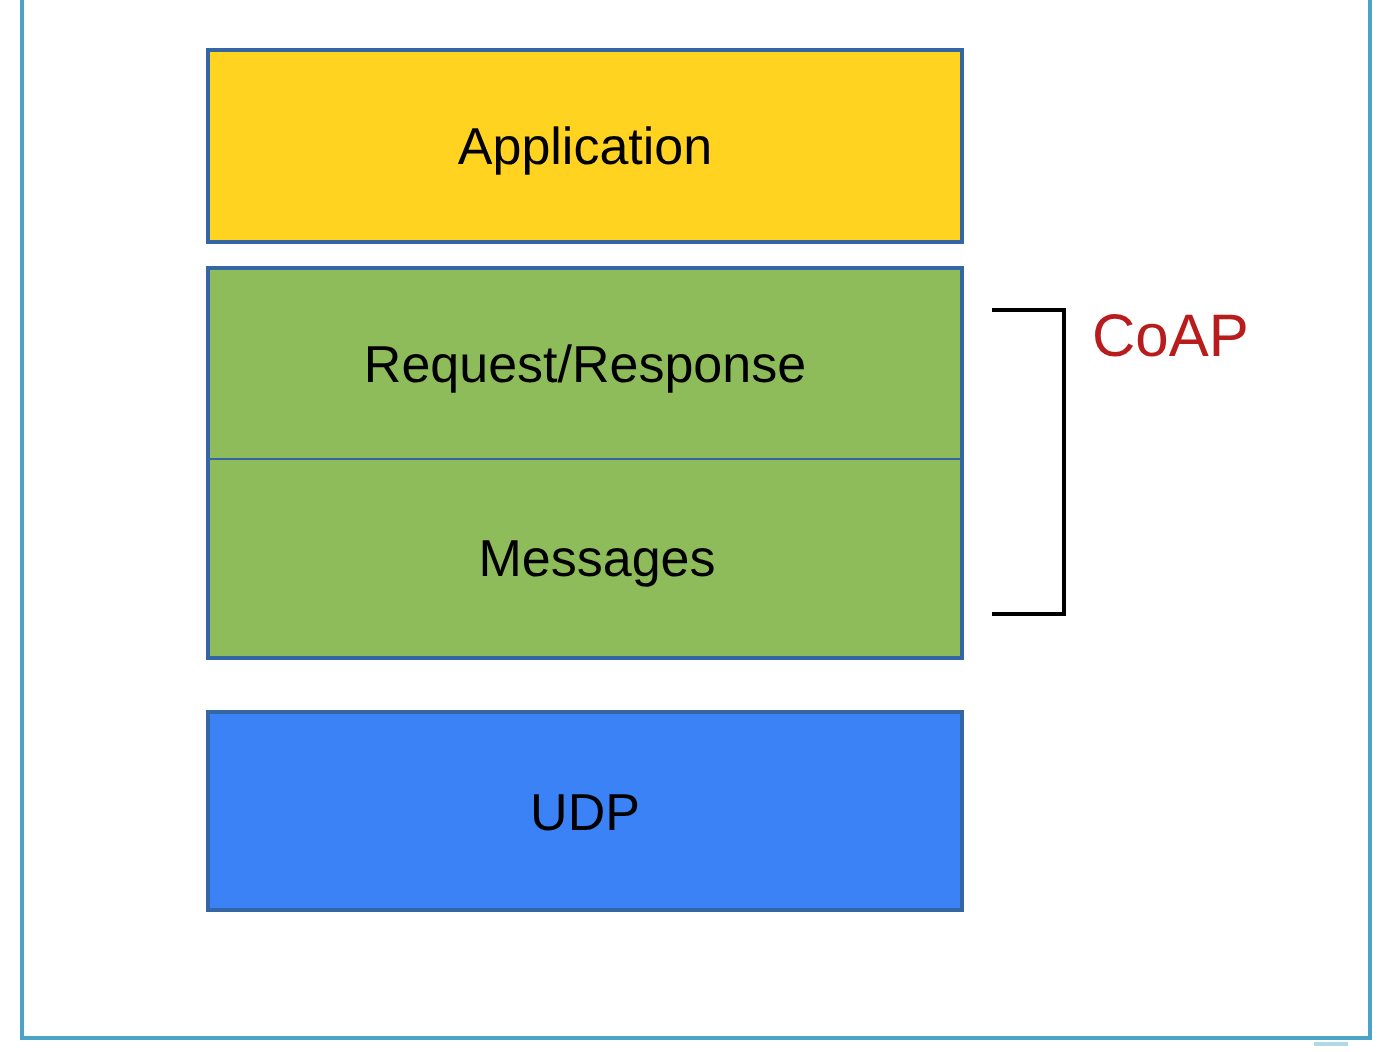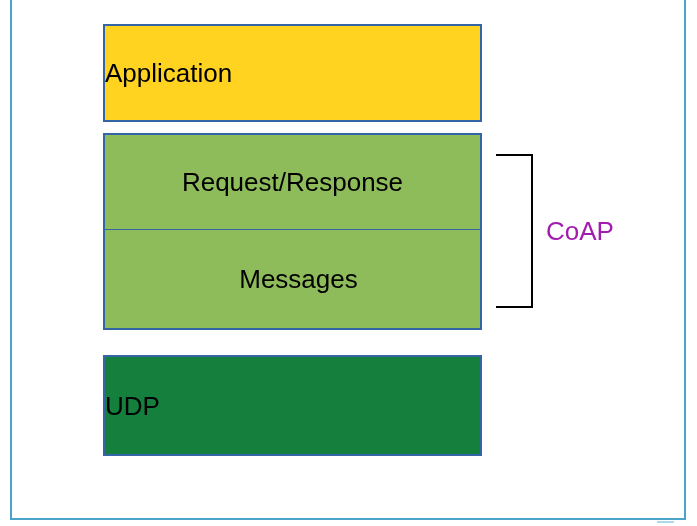--- a/index.html
+++ b/index.html
@@ -42,20 +42,21 @@
   }
   
   .box {
     position: absolute;
     left: 103px;
     width: 379px;
     box-sizing: border-box;
     border: 2px solid #3465a4;
     display: flex;
     align-items: center;
+    justify-content: center;
     color: #000000;
     font-size: 26px;
     line-height: 1;
   }
   .box-application {
     top: 24px;
     height: 98px;
     background: #ffd320;
   }
   .group-coap {
@@ -82,40 +83,40 @@
     height: 94px;
     border-bottom: 1px solid #3465a4;
   }
   .cell-messages {
     flex: 1;
     padding-left: 12px;
   }
   .box-udp {
     top: 355px;
     height: 101px;
-    background: #15803d;
+    background: #3b82f6;
   }
   
   .bracket {
     position: absolute;
     left: 496px; top: 154px;
     width: 37px; height: 154px;
     box-sizing: border-box;
     border-top: 2px solid #000000;
     border-right: 2px solid #000000;
     border-bottom: 2px solid #000000;
   }
   .coap-label {
     position: absolute;
     left: 546px; top: 154px;
     height: 154px;
     display: flex;
-    align-items: center;
-    color: #a21caf;
-    font-size: 26px;
+    align-items: flex-start;
+    color: #b91c1c;
+    font-size: 30px;
     line-height: 1;
   }
 </style>
 </head>
 <body>
 
 <div class="canvas">
 
   <div class="frame-left"></div>
   <div class="frame-right"></div>

